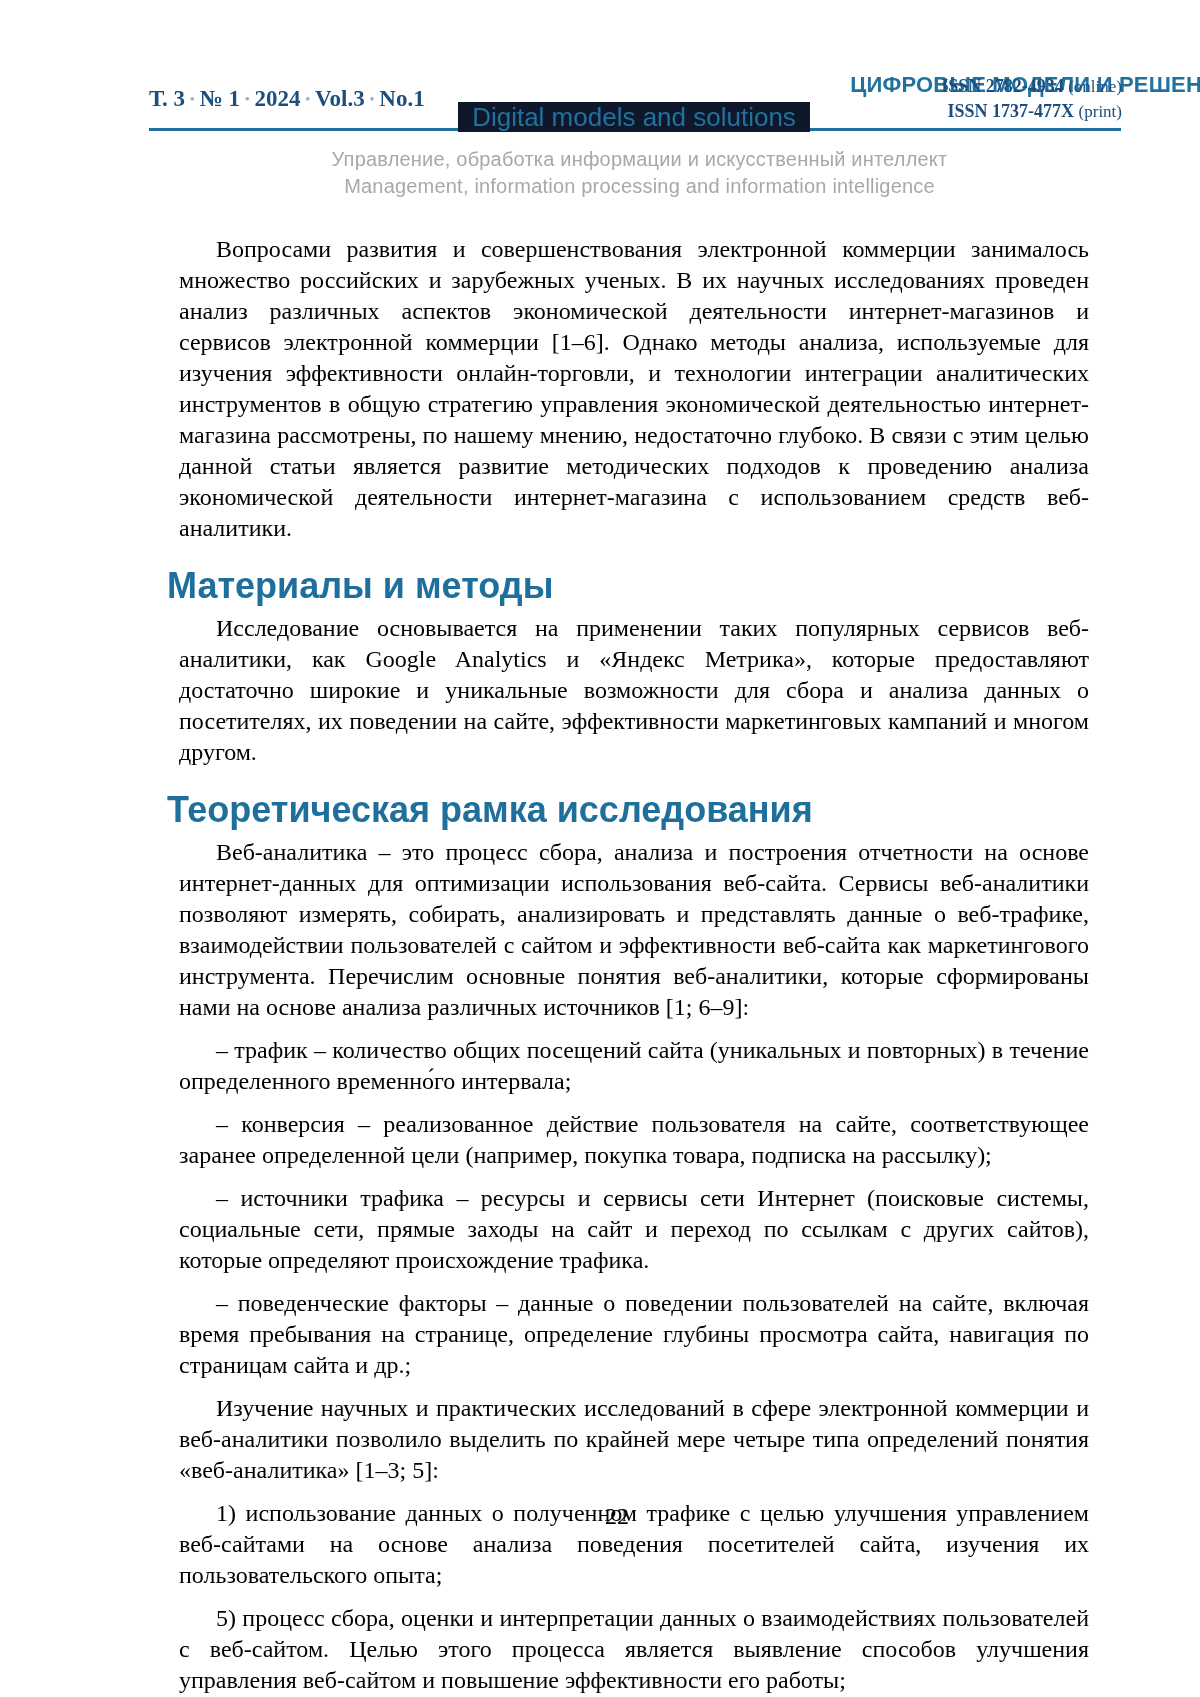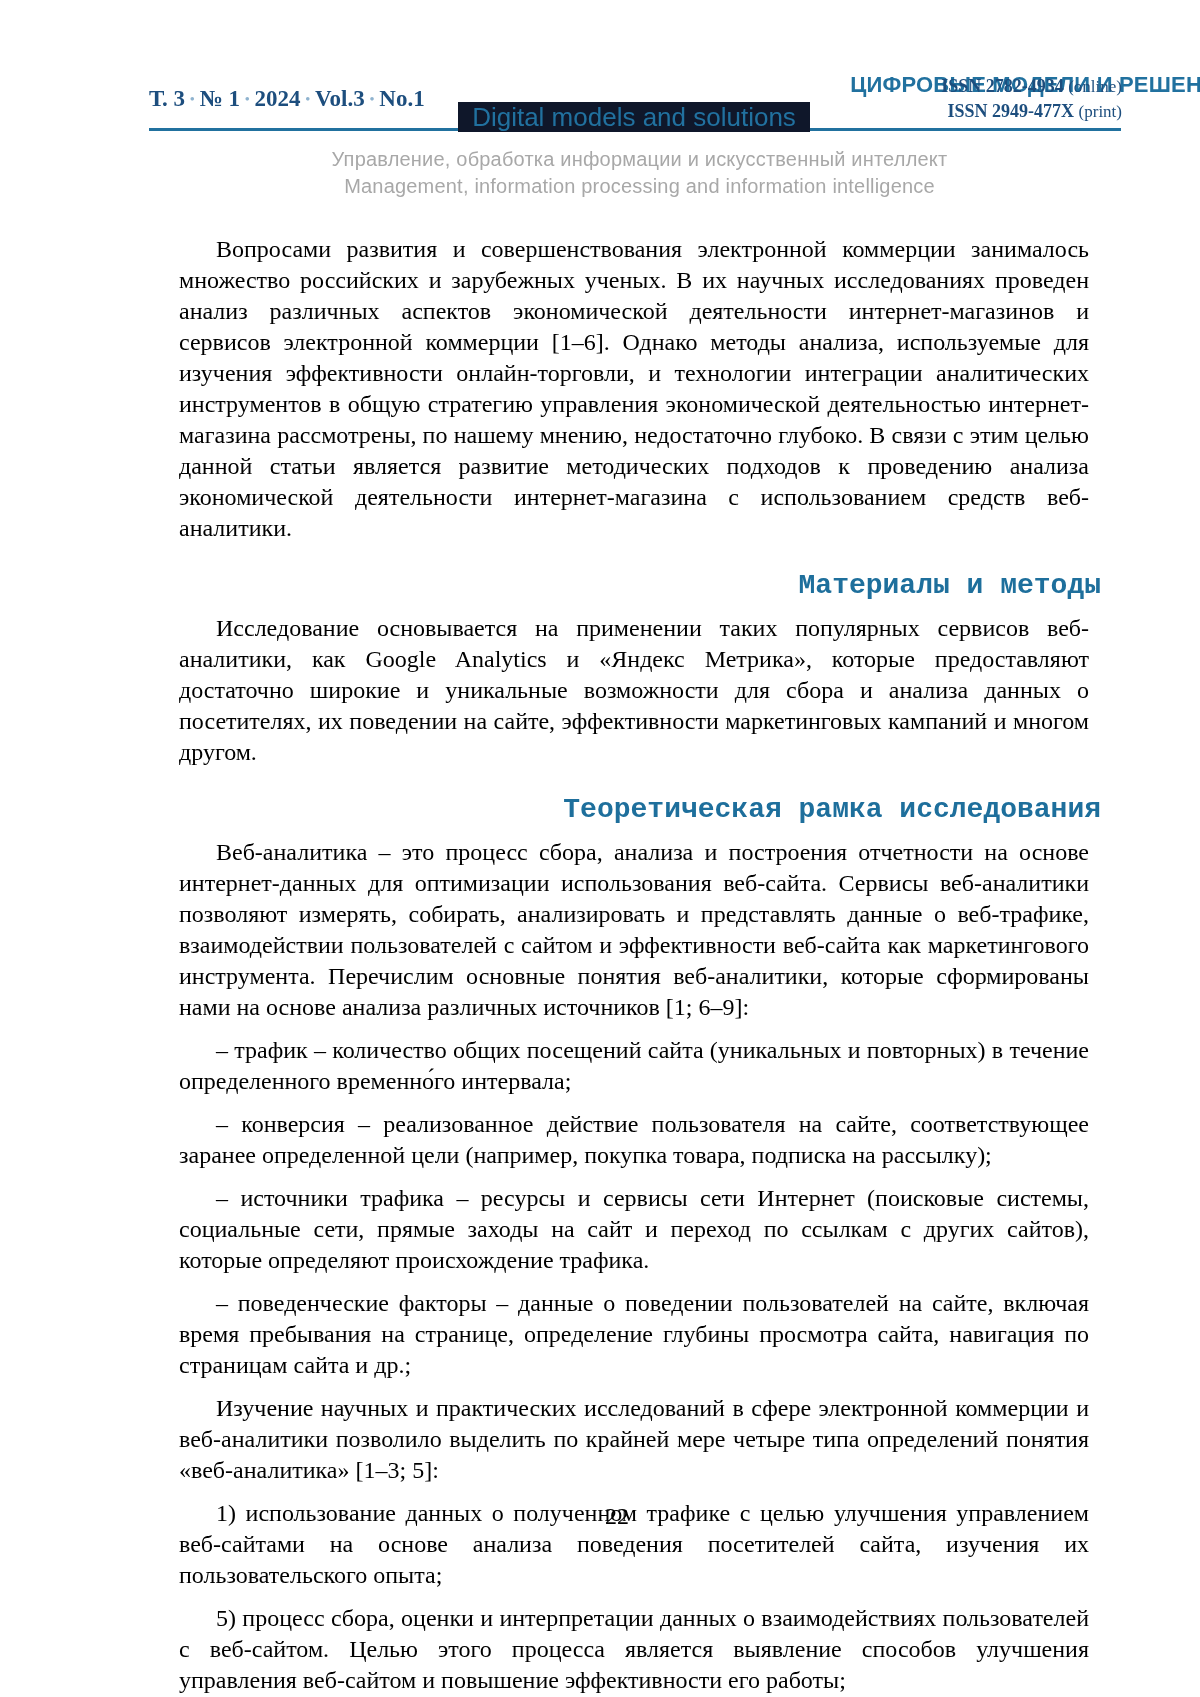--- a/index.html
+++ b/index.html
@@ -66,24 +66,24 @@
   .article{
     margin:0 133px;
     font-size:24px;line-height:31px;
     text-align:justify;
   }
   .body-para{
     margin:12px;
     text-indent:37px;
   }
   .section-heading{
-    font-family:Liberation Mono, monospace;
-    font-weight:bold;font-size:28px;
+    font-family:Liberation Sans, sans-serif;
+    font-weight:bold;font-size:36px;
     color:var(--heading-blue);
-    text-align:right;text-indent:0;
+    text-align:left;text-indent:0;
     margin:26px 0 12px 0;
   }
   
   .page-number{
     position:absolute;top:1503px;left:0;right:0;
     text-align:center;font-size:24px;
     font-family:"Liberation Serif", serif;color:#000;
   }
 </style>
 </head>
@@ -100,21 +100,21 @@
     <div class="title-ru">ЦИФРОВЫЕ МОДЕЛИ И РЕШЕНИЯ</div>
 
     <div class="header-rule"></div>
 
     <div class="title-en-row">
       <span class="title-en">Digital models and solutions</span>
     </div>
 
     <div class="issn-block">
       <div><span>ISSN 2782-4934</span> <span class="suffix">(online)</span></div>
-      <div><span>ISSN 2949-477X</span> <span class="suffix">(print)</span></div>
+      <div><span>ISSN 1737-477X</span> <span class="suffix">(print)</span></div>
     </div>
 
     <div class="subtitles">
       <div>Управление, обработка информации и искусственный интеллект</div>
       <div>Management, information processing and information intelligence</div>
     </div>
 
   </div>
 
   <div class="article">

